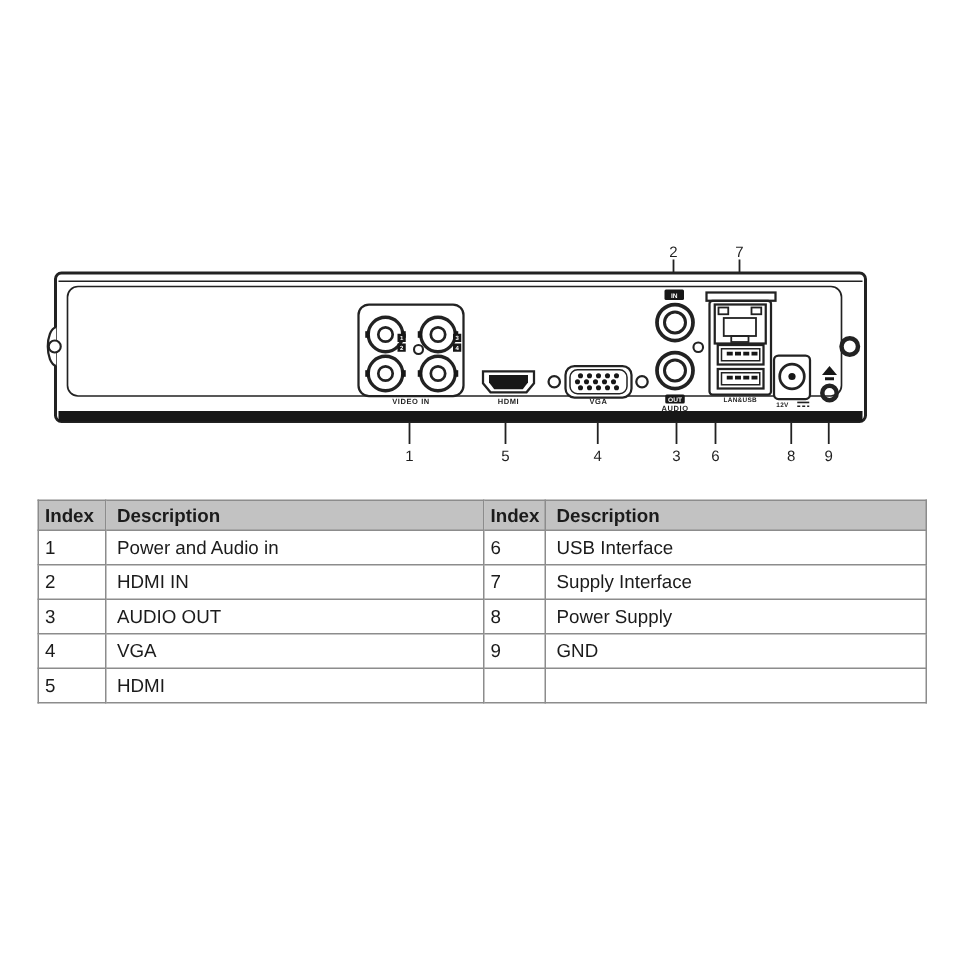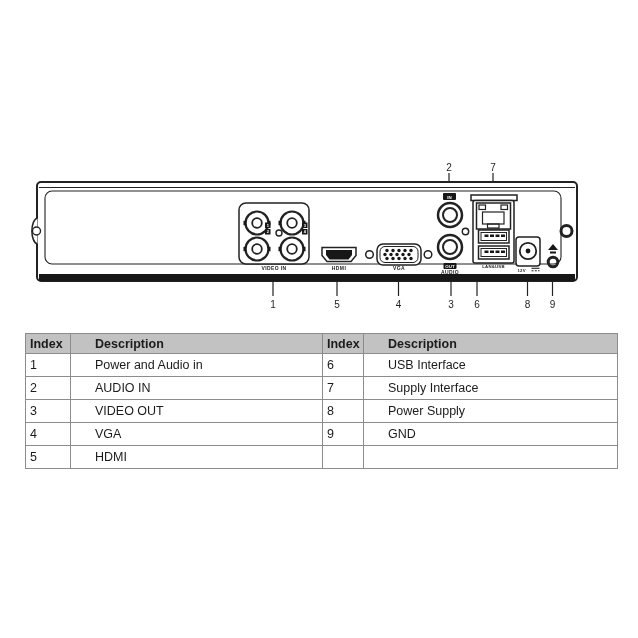--- a/index.html
+++ b/index.html
@@ -13,21 +13,21 @@
   .badge-txt{font-size:4.4px;font-weight:700;fill:#ffffff;letter-spacing:0;}
   .bnc-num{font-size:4px;font-weight:700;fill:#ffffff;}
 
   .desc-table{position:absolute;left:25px;top:333px;width:592px;}
   .desc-table table{width:100%;border-collapse:collapse;table-layout:fixed;
         font-size:12.5px;color:#1b1b1b;}
   .desc-table th,.desc-table td{border:1px solid #8c8c8c;text-align:left;
         font-weight:400;overflow:hidden;white-space:nowrap;}
   .desc-table th{background:#c2c2c2;height:19px;font-weight:700;padding:0 0 0 4px;}
   .desc-table td{height:22px;padding:0 0 0 4px;}
-  .desc-table th.desc,.desc-table td.desc{padding-left:24px;}
+  .desc-table th.desc,.desc-table td.desc{padding-left:7px;}
 </style>
 </head>
 <body>
 
 <div class="canvas">
 
   <svg class="panel-svg" width="638" height="330" viewBox="0 0 638 330">
     <g stroke="#222" fill="none" stroke-width="1.5">
 
       <g stroke-width="1.2">
@@ -221,27 +221,27 @@
       </thead>
       <tbody>
         <tr>
           <td>1</td>
           <td class="desc">Power and Audio in</td>
           <td>6</td>
           <td class="desc">USB Interface</td>
         </tr>
         <tr>
           <td>2</td>
-          <td class="desc">AUDIO IN</td>
+          <td class="desc">HDMI IN</td>
           <td>7</td>
           <td class="desc">Supply Interface</td>
         </tr>
         <tr>
           <td>3</td>
-          <td class="desc">VIDEO OUT</td>
+          <td class="desc">AUDIO OUT</td>
           <td>8</td>
           <td class="desc">Power Supply</td>
         </tr>
         <tr>
           <td>4</td>
           <td class="desc">VGA</td>
           <td>9</td>
           <td class="desc">GND</td>
         </tr>
         <tr>

